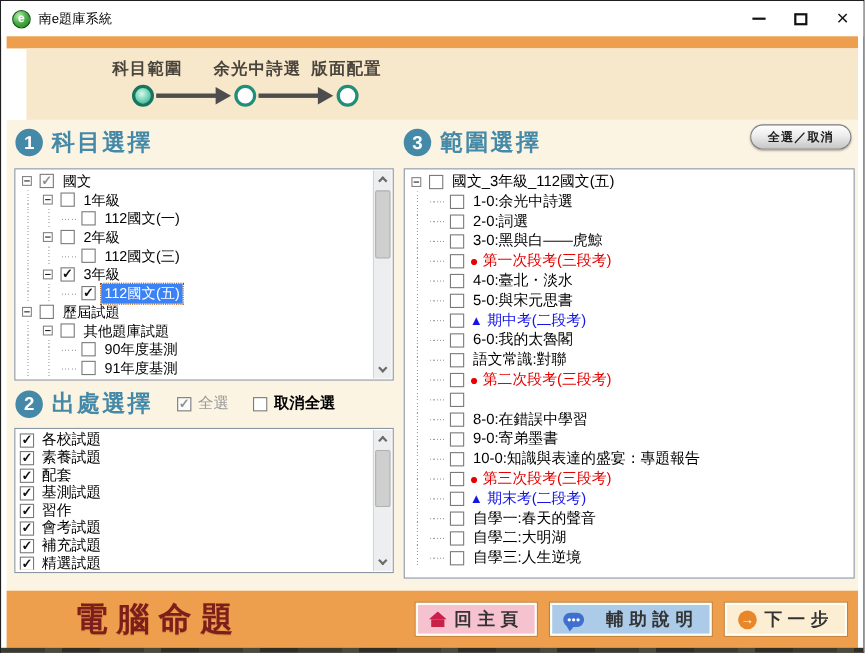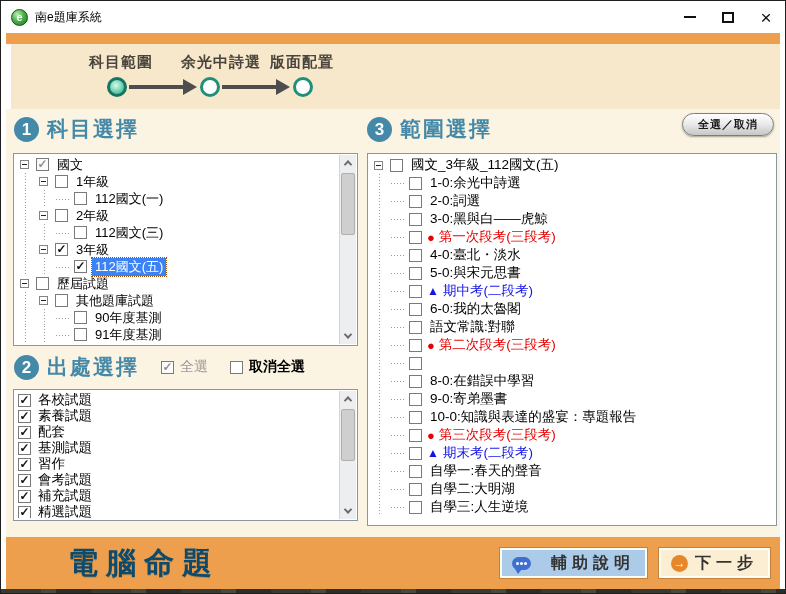--- a/index.html
+++ b/index.html
@@ -16,21 +16,21 @@
     border:1px solid #145214; color:#fff; font-size:11px; font-weight:bold; text-align:center; line-height:15px; }
   .app-title { margin-left:7px; font-size:12px; color:#000; }
   .win-controls { margin-left:auto; display:flex; }
   .win-btn { width:38px; height:30px; display:flex; align-items:center; justify-content:center; cursor:default; }
   .glyph-min { width:12px; height:2px; background:#111; }
   .glyph-max { width:12px; height:11px; border:2px solid #111; background:#fff; }
   .glyph-close { font-size:19px; color:#111; line-height:1; }
   
   .stripe { position:absolute; top:32px; left:5px; right:5px; height:11px; background:#ED9F4D; }
   
-  .steps { position:absolute; top:43px; left:10px; right:5px; height:65px; background:#F8E8CB; }
+  .steps { position:absolute; top:43px; left:23px; right:5px; height:65px; background:#F8E8CB; }
   .step-label { position:absolute; top:9px; font-size:15px; font-weight:bold; color:#4a453c; letter-spacing:1px; }
   .step-circle { position:absolute; width:20px; height:20px; border-radius:50%; border:3px solid #1F8F7A; background:#fff; }
   .step-circle.active { border-color:#157560;
     background:radial-gradient(circle at 42% 38%, #dcf8ec 0%, #7fd9bc 45%, #2AA183 100%); }
   .step-line { position:absolute; height:4px; background:#4d4d4d; top:41px; }
   .step-tri { position:absolute; width:0; height:0; border-top:8px solid transparent; border-bottom:8px solid transparent; border-left:14px solid #4d4d4d; top:35px; }
   
   .content { position:absolute; top:108px; left:5px; right:5px; height:428px; background:#FCF4E2; }
   .panel-head { position:absolute; display:flex; align-items:center; }
   .badge { width:25px; height:25px; border-radius:50%; background:#4589A8; color:#fff; font-size:17px; font-weight:bold; text-align:center; line-height:25px; flex:none; }
@@ -73,21 +73,21 @@
   .inline-check { display:flex; align-items:center; margin-left:22px; font-size:14px; }
   .inline-check .cb { margin-right:6px; }
   .inline-check .txt { color:#000; font-weight:bold; }
   .inline-check.disabled .txt { color:#9a9a9a; font-weight:normal; }
   
   .pill-btn { position:absolute; right:3px; top:2px; padding:3px 15px; font-size:11px; font-weight:bold; color:#1a1a1a;
     border:1px solid #7d7d7d; border-radius:14px; letter-spacing:1px;
     background:linear-gradient(#ffffff, #ececec 45%, #c6c6c6); box-shadow:0 1px 2px rgba(0,0,0,.35); cursor:default; }
   
   .footer { position:absolute; top:536px; left:5px; right:5px; height:52px; background:#ED9F4D; display:flex; align-items:center; }
-  .footer-title { margin-left:62px; font-size:30px; font-weight:bold; color:#0c4a6e; letter-spacing:8px;
+  .footer-title { margin-left:62px; font-size:30px; font-weight:bold; color:#7f1d1d; letter-spacing:8px;
     text-shadow:0 1px 0 rgba(120,70,10,0.25); }
   .footer-btns { margin-left:auto; margin-right:10px; display:flex; gap:12px; }
   .f-btn { height:30px; display:flex; align-items:center; gap:7px; padding:0 10px; border:2px solid #fdfdf2;
     box-shadow:0 0 0 1px rgba(0,0,0,0.18); font-size:16px; font-weight:bold; color:#333; cursor:default; }
   .f-btn .btn-text { letter-spacing:5px; }
   .f-btn.home { background:#F7C2D0; }
   .f-btn.help { background:#ABCBE8;gap:20px; }
   .f-btn.next { background:#FBEED3; }
   .home-icon { width:16px; height:14px; position:relative; }
   .home-icon::before { content:""; position:absolute; top:0; left:0; border-left:8px solid transparent; border-right:8px solid transparent; border-bottom:7px solid #C9204A; }
@@ -417,20 +417,24 @@
             <span class="lbl">自學三:人生逆境</span>
           </div>
         </div>
     </div>
 
   </div>
 
   <div class="footer">
     <div class="footer-title">電腦命題</div>
     <div class="footer-btns">
+      <button class="f-btn home">
+        <span class="home-icon"></span>
+        <span class="btn-text">回主頁</span>
+      </button>
       <button class="f-btn help">
         <span class="chat-icon"></span>
         <span class="btn-text">輔助說明</span>
       </button>
       <button class="f-btn next">
         <span class="next-icon">→</span>
         <span class="btn-text">下一步</span>
       </button>
     </div>
   </div>

